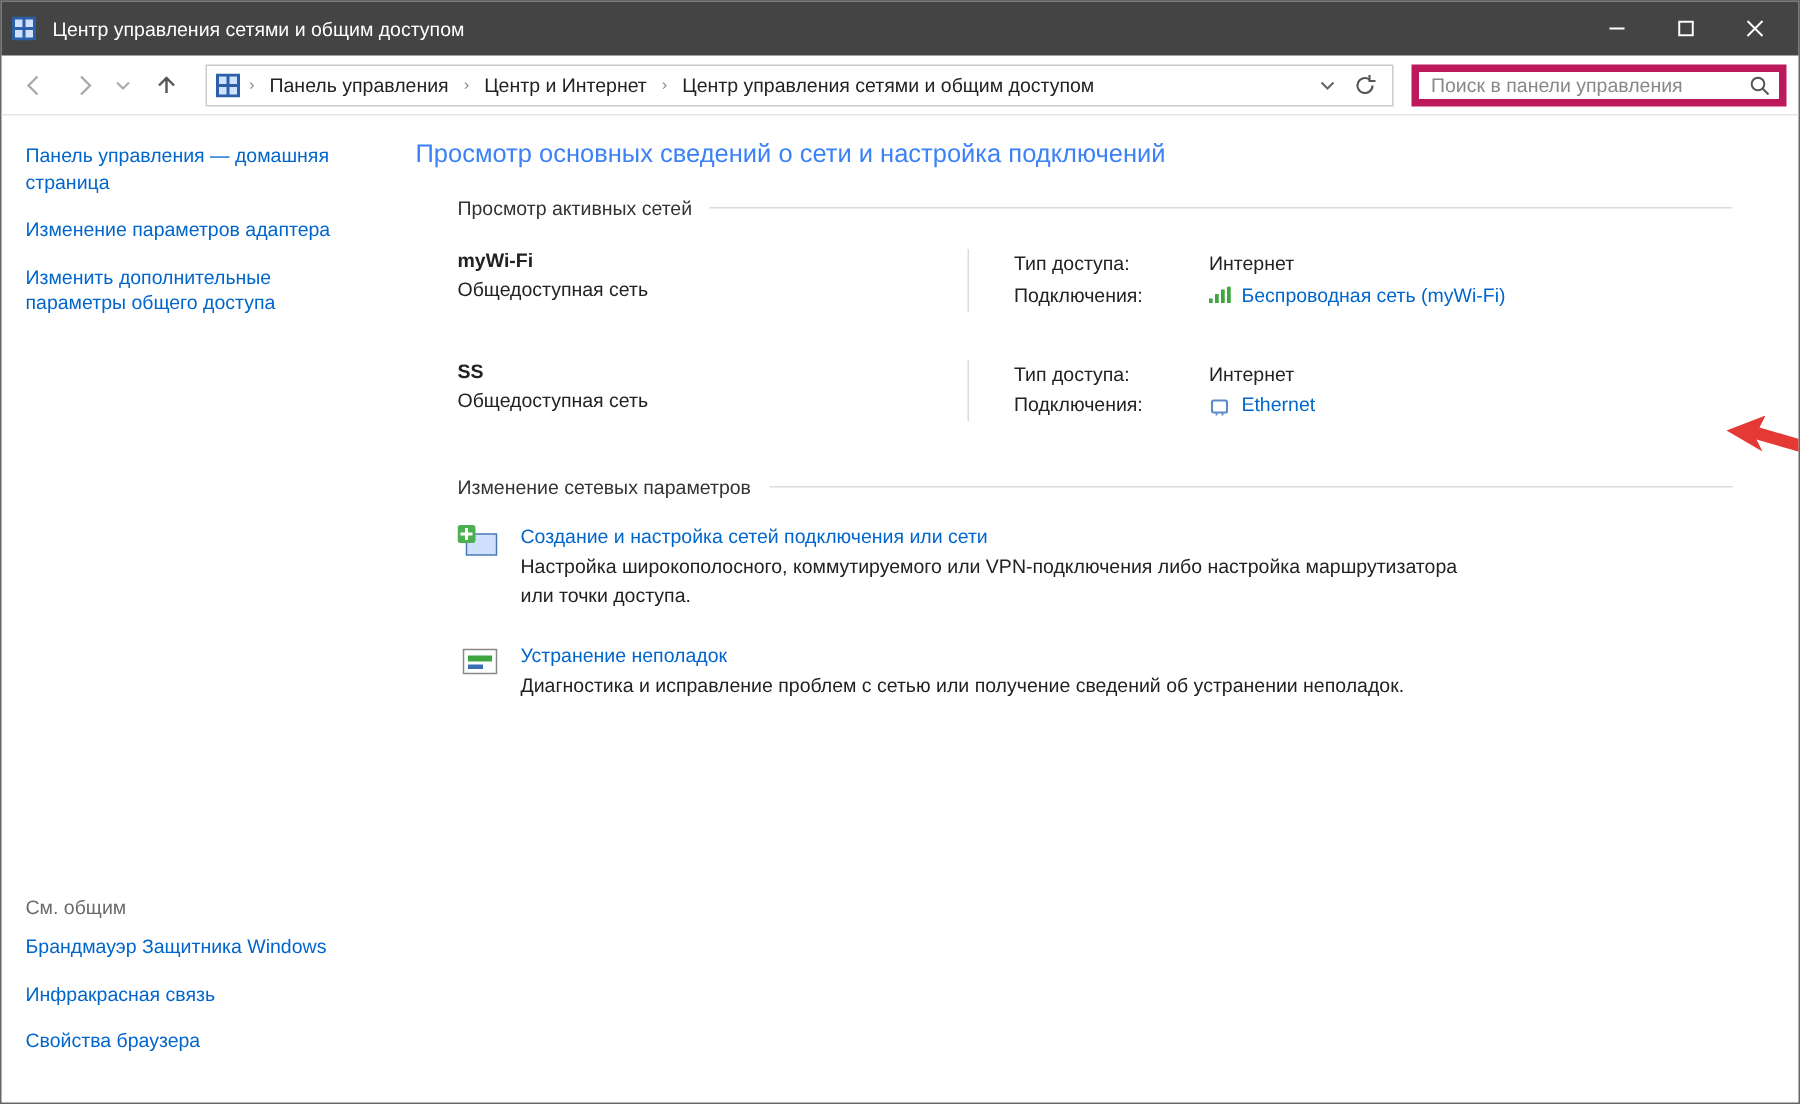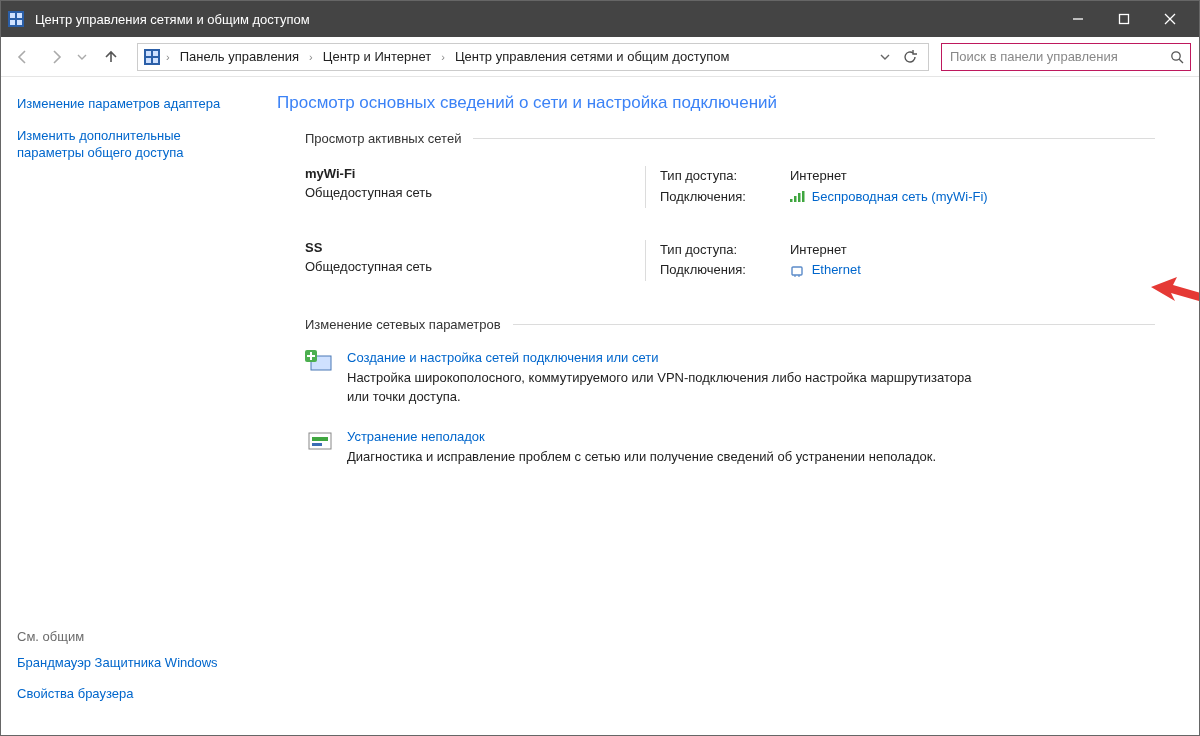--- a/index.html
+++ b/index.html
@@ -13,37 +13,37 @@
   .toolbar { height:40px; border-bottom:1px solid #e5e5e5; display:flex; align-items:center; padding:0 8px; gap:6px; }
   .nav-arrow { width:28px; height:28px; display:flex; align-items:center; justify-content:center; color:#aaa; border-radius:2px;}
   .nav-arrow.enabled{color:#555; cursor:pointer;}
   .dropdown-caret{width:14px;color:#aaa;}
   .addr { flex:1; height:28px; border:1px solid #ccc; display:flex; align-items:center; padding:0 6px; gap:4px; margin:0 6px; }
   .addr .crumb { cursor:pointer; padding:2px 4px;}
   .addr .sep{color:#888; font-size:11px; padding:0 2px;}
   .addr .spacer{flex:1;}
   .addr .addr-drop{color:#666; padding:2px 4px; cursor:pointer;}
   .refresh-btn{width:24px; height:24px; display:flex; align-items:center; justify-content:center; cursor:pointer; color:#555;}
-  .search { width:250px; height:28px; border:1px solid #be185d; display:flex; align-items:center; padding:0 26px 0 8px; position:relative; color:#888;}
+  .search { width:250px; height:28px; border:5px solid #be185d; display:flex; align-items:center; padding:0 26px 0 8px; position:relative; color:#888;}
   .search .search-icon{position:absolute; right:6px; color:#555;}
   .body { flex:1; display:flex; overflow:hidden;}
   .sidebar { width:240px; padding:18px 16px; display:flex; flex-direction:column;}
   .sidebar a { color:#0066cc; text-decoration:none; display:block; margin-bottom:14px; line-height:1.35;}
   .sidebar .spacer{flex:1;}
   .see-also-hdr{color:#6b6b6b; margin-bottom:10px;}
   .main { flex:1; padding:16px 44px 16px 36px; position:relative;}
   .page-title { color:#3b82f6; font-size:17px; margin-bottom:18px;}
   .section-hdr{ display:flex; align-items:center; margin:10px 0 14px 0;}
   .section-hdr .lbl{ color:#333; font-size:13px; margin-right:12px;margin-left:28px;}
   .section-hdr .rule{ flex:1; border-top:1px solid #dcdcdc; height:0;}
   .network-row { display:flex; padding:6px 0 26px 28px;}
   .net-left { width:340px;}
   .net-name{font-weight:bold;}
   .net-type{margin-top:4px;}
-  .net-right { border-left:1px solid #dcdcdc; padding-left:14px; display:flex;}
+  .net-right { border-left:1px solid #dcdcdc; padding-left:30px; display:flex;}
   .net-lbls{width:130px;}
   .net-lbls div, .net-vals div{line-height:1.6;}
   .link{color:#0066cc; cursor:pointer;}
   .conn-icon{display:inline-block; width:18px; vertical-align:middle;}
   .setting-item{display:flex; padding:4px 0 18px 28px;}
   .setting-icon{width:42px;}
   .setting-text .title{color:#0066cc; cursor:pointer; margin-bottom:4px;}
   .setting-text .desc{line-height:1.45; max-width:640px;}
   
   .arrow-ann{position:absolute; left:910px; top:200px; pointer-events:none;}
@@ -144,25 +144,27 @@
           <svg width="14" height="14">
             <circle cx="6" cy="6" r="4.2" fill="none" stroke="currentColor" stroke-width="1.3"></circle>
             <line x1="9.2" y1="9.2" x2="13" y2="13" stroke="currentColor" stroke-width="1.3"></line>
           </svg>
         </span>
     </div>
   </div>
 
   <div class="body">
     <div class="sidebar">
+      <a>Панель управления — домашняя страница</a>
       <a>Изменение параметров адаптера</a>
       <a>Изменить дополнительные параметры общего доступа</a>
       <div class="spacer"></div>
       <div class="see-also-hdr">См. общим</div>
       <a>Брандмауэр Защитника Windows</a>
+      <a>Инфракрасная связь</a>
       <a>Свойства браузера</a>
     </div>
 
     <div class="main">
       <div class="page-title">Просмотр основных сведений о сети и настройка подключений</div>
 
       <div class="section-hdr">
         <span class="lbl">Просмотр активных сетей</span>
         <span class="rule"></span>
       </div>

